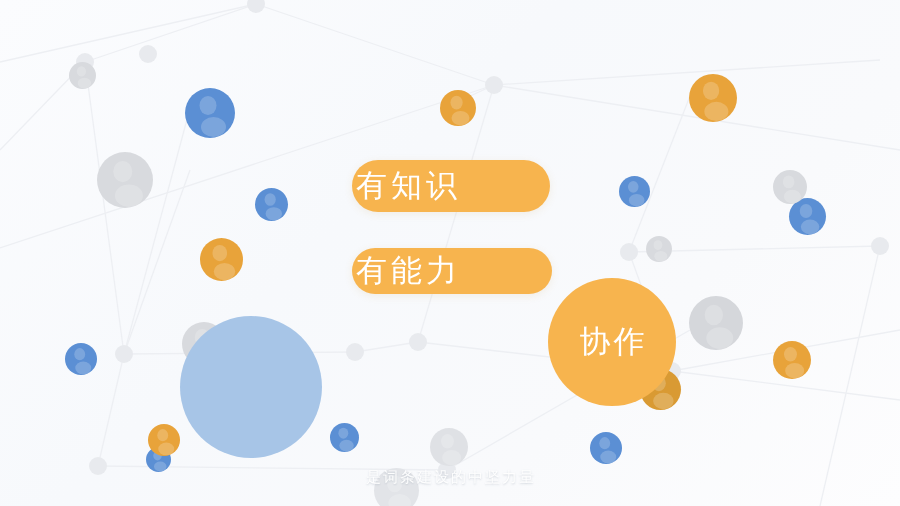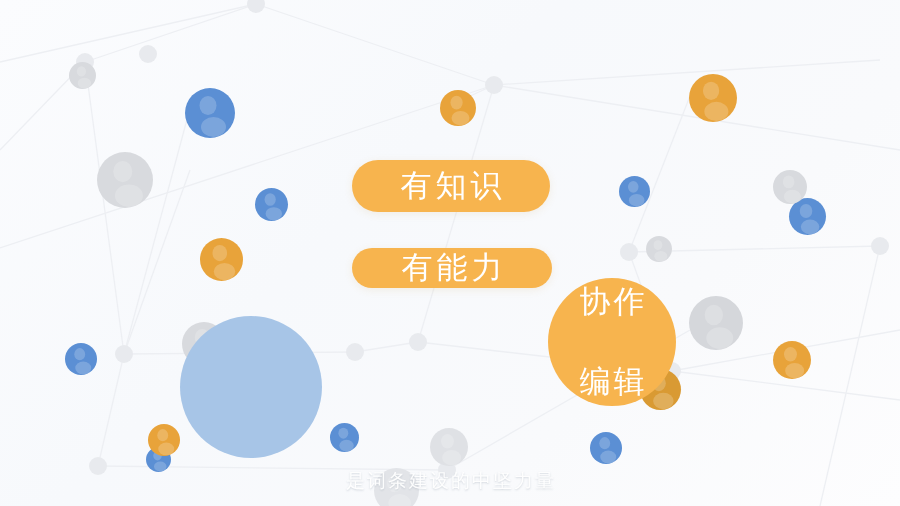--- a/index.html
+++ b/index.html
@@ -26,21 +26,21 @@
     position: absolute;
     border-radius: 50%;
     overflow: hidden;
   }
   .avatar svg { display: block; width: 100%; height: 100%; }
 
   .pill {
     position: absolute;
     display: flex;
     align-items: center;
-    justify-content: center;
+    justify-content: flex-start;
     background: #f7b44e;
     border-radius: 999px;
     color: #ffffff;
     font-weight: 400;
     letter-spacing: 4px;
     text-indent: 4px;
     box-shadow: 0 2px 8px rgba(200,150,60,0.12);
   }
 
   .bubble {
@@ -292,28 +292,27 @@
           </g>
         </svg>
       </div>
     </div>
 
   <div id="bubbles">
       <div class="bubble bubble-blue" style="left: 180px; top: 316px; width: 142px; height: 142px; background: rgb(167, 197, 231); font-size: 33px;">
       </div>
       <div class="bubble bubble-orange" style="left: 548px; top: 278px; width: 128px; height: 128px; background: rgb(247, 180, 78); font-size: 31px;">
         <span>协作</span>
-        <span>编辑</span>
       </div>
     </div>
 
   <div id="pills">
       <div class="pill" style="left: 352px; top: 160px; width: 198px; height: 52px; font-size: 31px; background: rgb(247, 180, 78);">
         <span>有知识</span>
       </div>
-      <div class="pill" style="left: 352px; top: 248px; width: 200px; height: 40px; font-size: 31px; background: rgb(247, 180, 78); font-family: Liberation Serif, serif;">
+      <div class="pill" style="left: 352px; top: 248px; width: 200px; height: 46px; font-size: 31px; background: rgb(247, 180, 78); font-family: Liberation Serif, serif;">
         <span>有能力</span>
       </div>
     </div>
 
-  <div class="subtitle" style="top: 468px; font-size: 19px;">是词条建设的中坚力量</div>
+  <div class="subtitle" style="top: 468px; font-size: 15px;">是词条建设的中坚力量</div>
 
 </div>
 
 </body></html>

